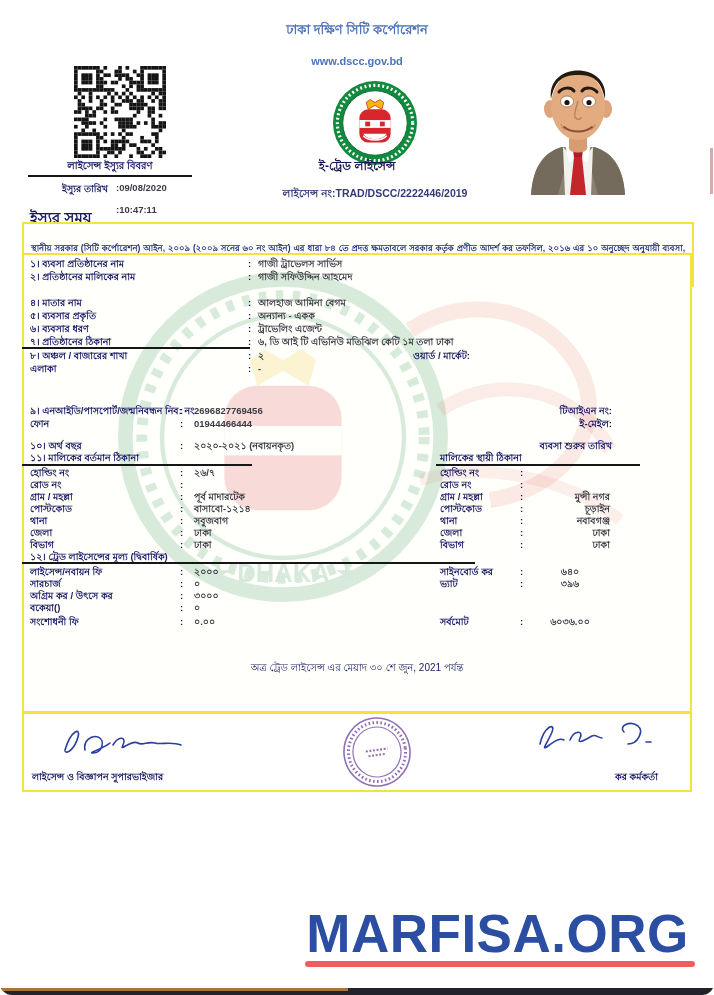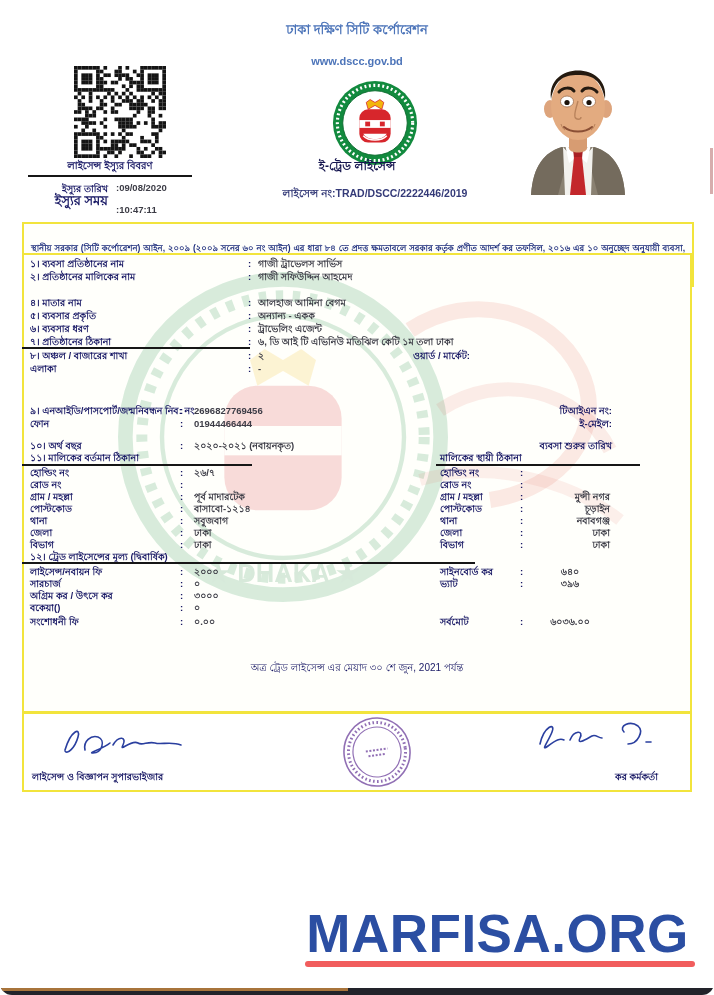--- a/index.html
+++ b/index.html
@@ -353,21 +353,21 @@
       <rect x="55.20" y="88.32" width="3.68" height="3.68" fill="#141414"></rect>
       <rect x="66.24" y="88.32" width="3.68" height="3.68" fill="#141414"></rect>
       <rect x="69.92" y="88.32" width="3.68" height="3.68" fill="#141414"></rect>
       <rect x="73.60" y="88.32" width="3.68" height="3.68" fill="#141414"></rect>
       <rect x="84.64" y="88.32" width="3.68" height="3.68" fill="#141414"></rect>
     </svg>
   <div class="abs lbl" style="left:28px;top:158px;width:164px;text-align:center;font-size:10px;">লাইসেন্স ইস্যুর বিবরণ</div>
   <div class="hline" style="left:28px;top:175px;width:164px;"></div>
   <div class="abs lbl" style="left:30px;top:182px;width:78px;text-align:right;font-size:9.5px;">ইস্যুর তারিখ</div>
   <div class="abs val" style="left:116px;top:182px;font-size:9.5px;">:09/08/2020</div>
-  <div class="abs lbl" style="left:30px;top:191px;width:78px;text-align:right;font-size:13px;">ইস্যুর সময়</div>
+  <div class="abs lbl" style="left:30px;top:206px;width:78px;text-align:left;font-size:15px;">ইস্যুর সময়</div>
   <div class="abs val" style="left:116px;top:195px;font-size:9.5px;margin-top:9px;">:10:47:11</div>
 
   <svg class="abs" style="left:331px;top:79px;" width="88" height="88" viewBox="-45 -45 90 90">
     <circle r="43" fill="#128a3e"></circle>
     <circle r="38.5" fill="none" stroke="#ffffff" stroke-width="3.2" stroke-dasharray="2 2.6"></circle>
     <circle r="33" fill="#ffffff" stroke="#0e6e31" stroke-width="1"></circle>
     <path d="M-9,-21 L-7,-14 L0,-18 L7,-14 L9,-21 L5,-24 L0,-21 L-5,-24 Z" fill="#f2b60d" stroke="#d7262c" stroke-width="0.8"></path>
     <rect x="-16" y="-14" width="32" height="34" rx="9" fill="#d7262c"></rect>
     <rect x="-16" y="-3" width="32" height="8" fill="#ffffff"></rect>
     <rect x="-10" y="-1.4" width="5" height="4.8" fill="#d7262c"></rect>

